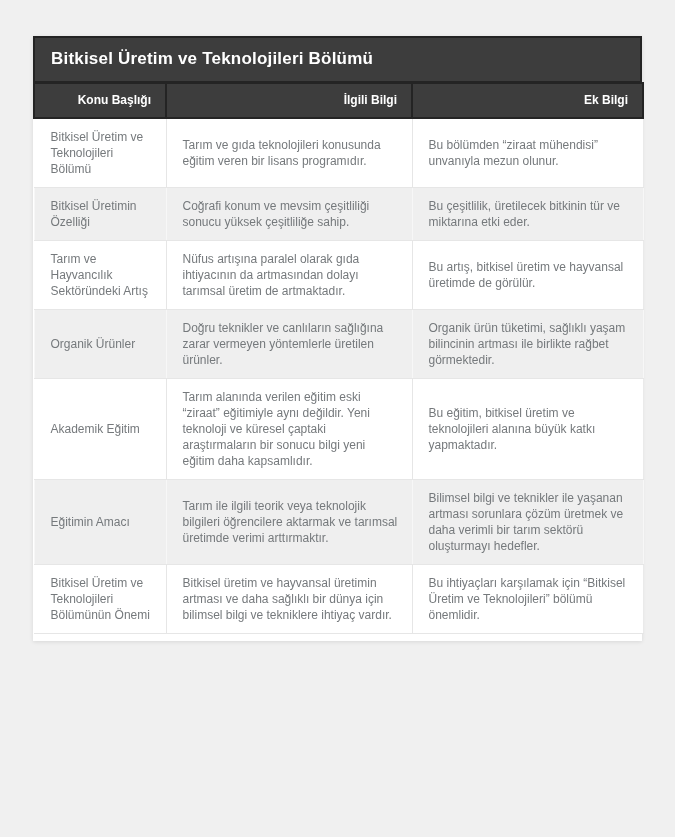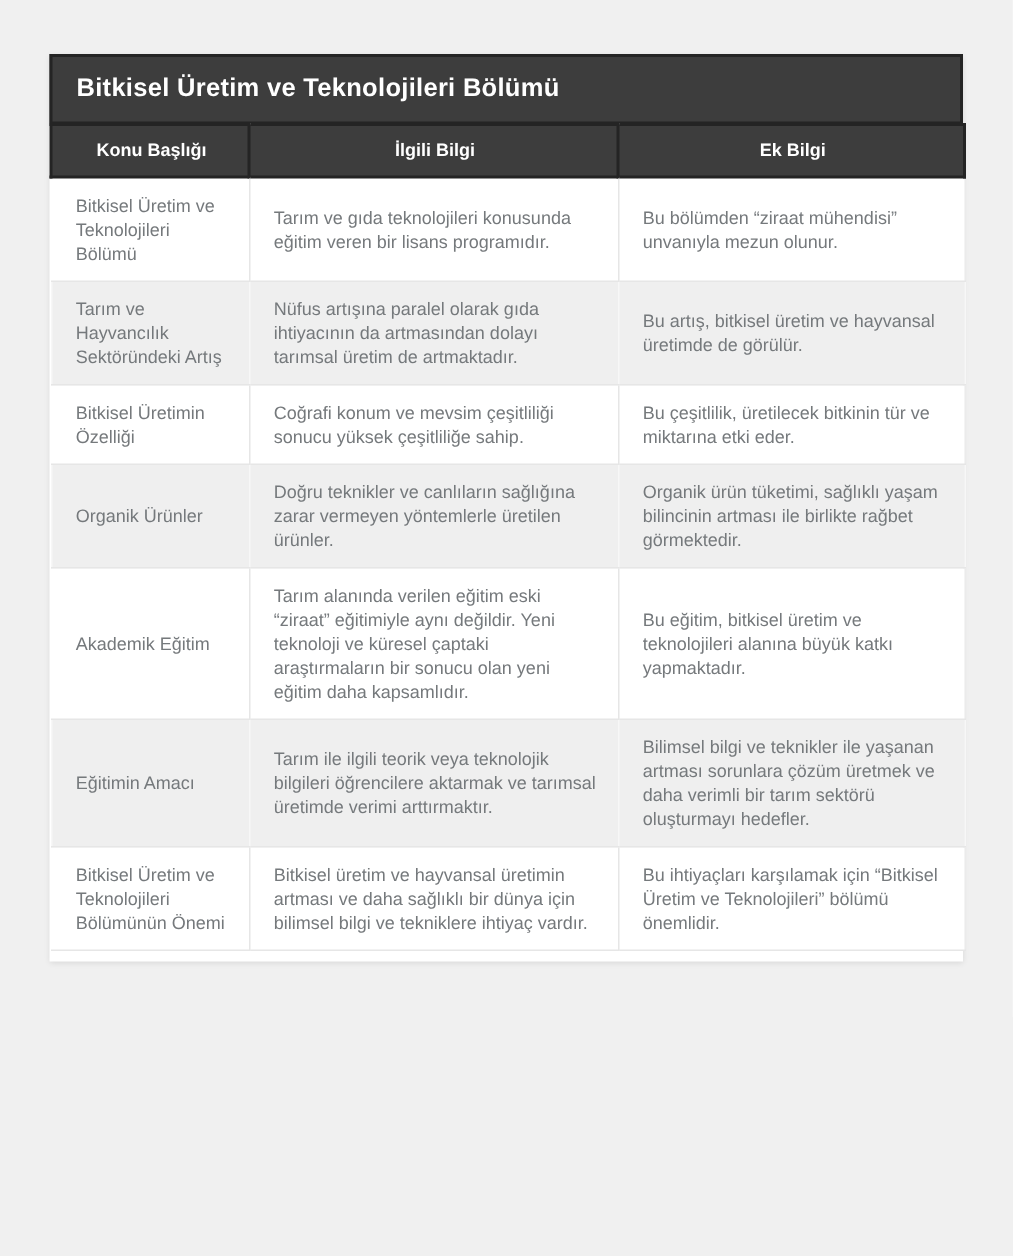--- a/index.html
+++ b/index.html
@@ -32,21 +32,21 @@
     table-layout: fixed;
   }
   col.c1 { width: 132px; }
   col.c2 { width: 246px; }
   col.c3 { width: 231px; }
   thead th {
     background: var(--header-bg, #3d3d3d);
     color: var(--header-text, #ffffff);
     font-size: 12px;
     font-weight: bold;
-    text-align: center;
+    text-align: right;
     padding: 9px 14px 10px 16px;
     border: 2px solid var(--header-border, #242424);
     border-top-width: 2px;
   }
   tbody td {
     font-size: 12px;
     line-height: 16px;
     color: var(--body-text, #75797c);
     vertical-align: middle;
     padding: 10px 14px 10px 16px;
@@ -81,41 +81,41 @@
       </tr>
     </thead>
     <tbody>
   <tr>
     <td>Bitkisel Üretim ve Teknolojileri Bölümü</td>
     <td>Tarım ve gıda teknolojileri konusunda eğitim veren bir lisans programıdır.</td>
     <td>Bu bölümden “ziraat mühendisi” unvanıyla mezun olunur.</td>
   </tr>
 
   <tr>
+    <td>Bitkisel Üretimin Özelliği</td>
+    <td>Coğrafi konum ve mevsim çeşitliliği sonucu yüksek çeşitliliğe sahip.</td>
+    <td>Bu çeşitlilik, üretilecek bitkinin tür ve miktarına etki eder.</td>
+  </tr>
+
+  <tr>
     <td>Tarım ve Hayvancılık Sektöründeki Artış</td>
     <td>Nüfus artışına paralel olarak gıda ihtiyacının da artmasından dolayı tarımsal üretim de artmaktadır.</td>
     <td>Bu artış, bitkisel üretim ve hayvansal üretimde de görülür.</td>
-  </tr>
-
-  <tr>
-    <td>Bitkisel Üretimin Özelliği</td>
-    <td>Coğrafi konum ve mevsim çeşitliliği sonucu yüksek çeşitliliğe sahip.</td>
-    <td>Bu çeşitlilik, üretilecek bitkinin tür ve miktarına etki eder.</td>
   </tr>
 
 
   <tr>
     <td>Organik Ürünler</td>
     <td>Doğru teknikler ve canlıların sağlığına zarar vermeyen yöntemlerle üretilen ürünler.</td>
     <td>Organik ürün tüketimi, sağlıklı yaşam bilincinin artması ile birlikte rağbet görmektedir.</td>
   </tr>
 
   <tr>
     <td>Akademik Eğitim</td>
-    <td>Tarım alanında verilen eğitim eski “ziraat” eğitimiyle aynı değildir. Yeni teknoloji ve küresel çaptaki araştırmaların bir sonucu olan yeni eğitim daha kapsamlıdır.</td>
+    <td>Tarım alanında verilen eğitim eski “ziraat” eğitimiyle aynı değildir. Yeni teknoloji ve küresel çaptaki araştırmaların bir sonucu bilgi yeni eğitim daha kapsamlıdır.</td>
     <td>Bu eğitim, bitkisel üretim ve teknolojileri alanına büyük katkı yapmaktadır.</td>
   </tr>
 
 
   <tr>
     <td>Eğitimin Amacı</td>
     <td>Tarım ile ilgili teorik veya teknolojik bilgileri öğrencilere aktarmak ve tarımsal üretimde verimi arttırmaktır.</td>
     <td>Bilimsel bilgi ve teknikler ile yaşanan artması sorunlara çözüm üretmek ve daha verimli bir tarım sektörü oluşturmayı hedefler.</td>
   </tr>
 

